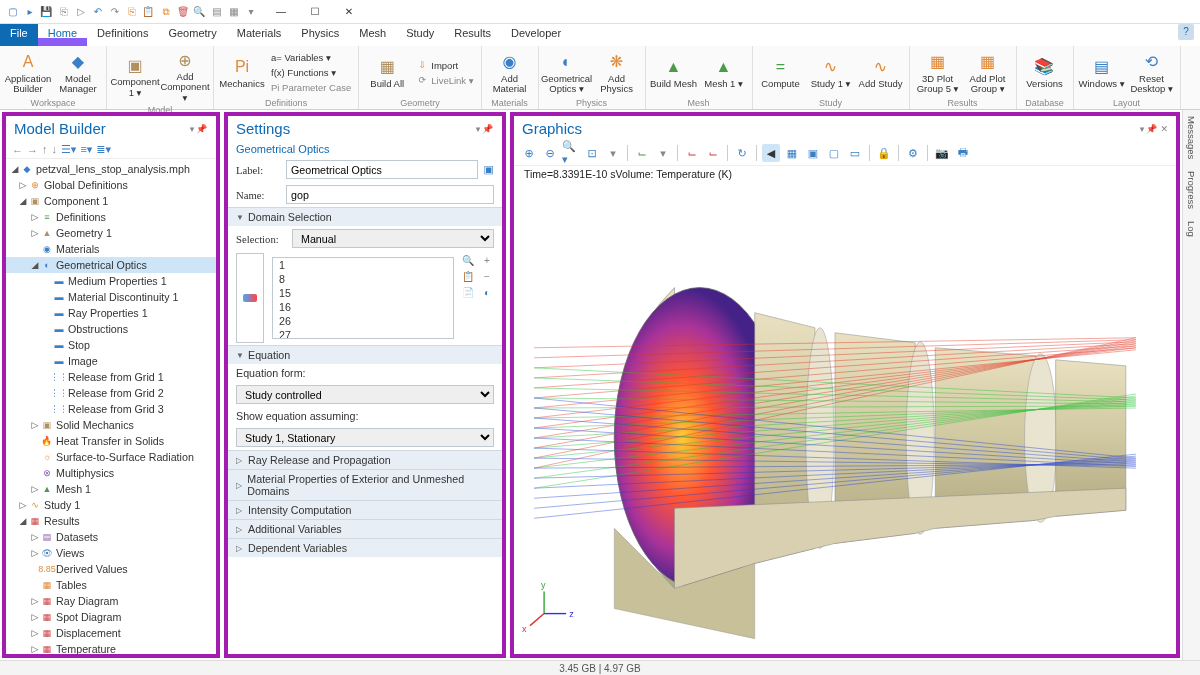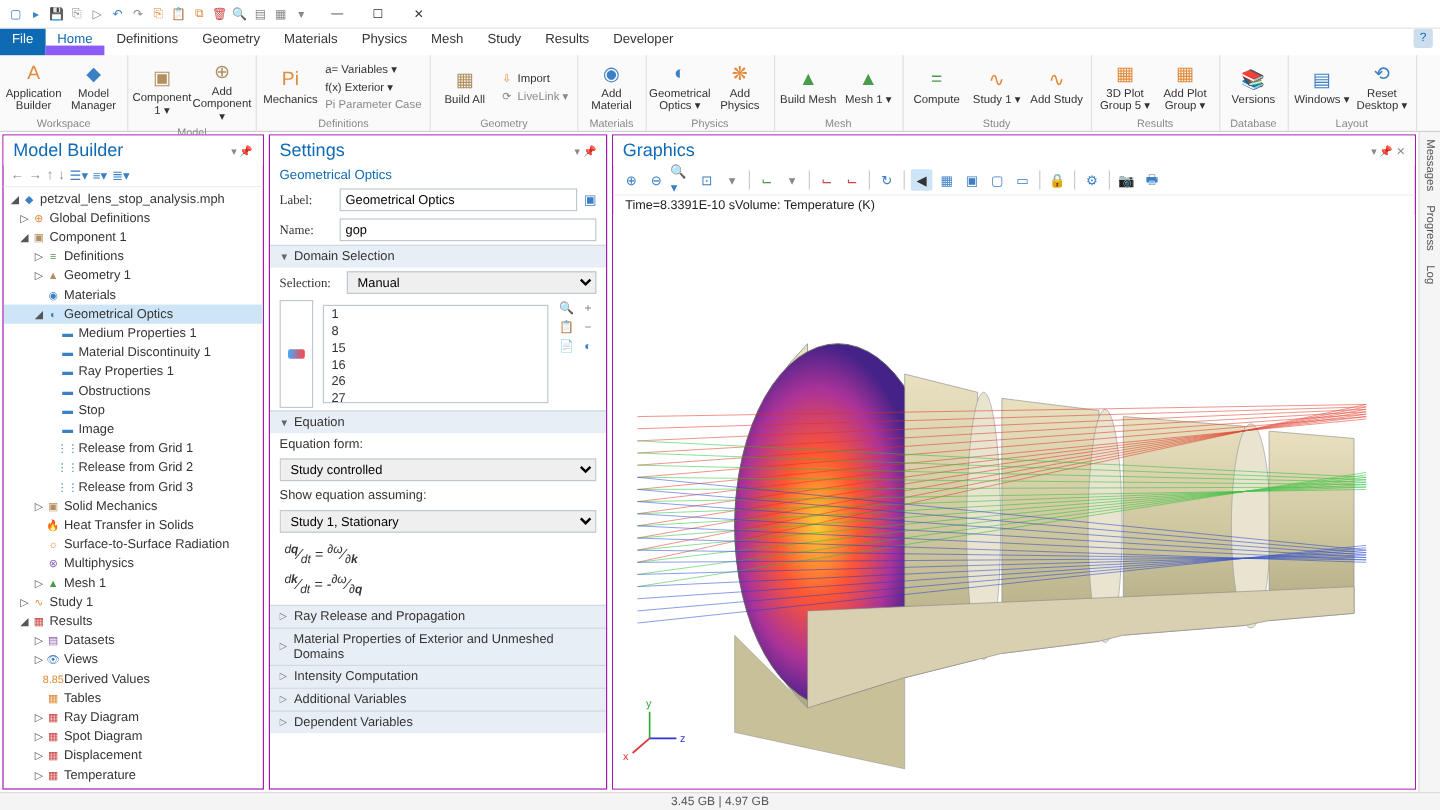--- a/index.html
+++ b/index.html
@@ -27,21 +27,21 @@
 .rgroup .glabel { font-size: 9px; color: #888; text-align: center; padding-bottom: 0; }
 .rbig { display: flex; flex-direction: column; align-items: center; width: 48px; cursor: pointer; padding: 2px 0; }
 .rbig .ric { width: 22px; height: 22px; display: flex; align-items: center; justify-content: center; font-size: 16px; }
 .rbig .lbl { font-size: 9.5px; text-align: center; line-height: 1.1; margin-top: 1px; }
 .rsmall { display: flex; align-items: center; gap: 3px; font-size: 9.5px; padding: 1px 3px; cursor: pointer; height: 15px; }
 .rsmall .sic { width: 12px; height: 12px; display: inline-flex; align-items: center; justify-content: center; font-size: 9px; }
 .rstack { display: flex; flex-direction: column; justify-content: center; }
 
 
 .main { display: flex; height: 550px; }
-.panel { border: 1px solid #a21caf; margin: 2px; background: #fff; display: flex; flex-direction: column; }
+.panel { border: 4px solid #a21caf; margin: 2px; background: #fff; display: flex; flex-direction: column; }
 .panel-hdr { background: #fff; padding: 4px 8px; color: #0f6ab4; font-size: 15px; display: flex; align-items: center; justify-content: space-between; }
 .panel-hdr .pctrl { font-size: 9px; color: #888; display: flex; gap: 4px; }
 .panel-sub { padding: 2px 8px; color: #0f6ab4; font-size: 11px; }
 
 
 .mb { width: 218px; }
 .mb-tb { padding: 2px 6px; display: flex; gap: 4px; border-bottom: 1px solid #eee; }
 .tree { flex: 1; overflow: auto; font-size: 10.7px; padding: 2px 0; }
 .tn { display: flex; align-items: center; padding: 1px 4px; white-space: nowrap; cursor: pointer; }
 .tn.sel { background: #cde5f7; }
@@ -161,21 +161,21 @@
       <div class="items">
     <div class="rbig">
           <span class="ric c-orange">Pi</span>
           <span class="lbl">Mechanics</span>
         </div>
     <div class="rstack">
       <div class="rsmall">
             <span>a= Variables ▾</span>
           </div>
       <div class="rsmall">
-            <span>f(x) Exterior ▾</span>
+            <span>f(x) Functions ▾</span>
           </div>
       <div class="rsmall c-gray">
             <span>Pi Parameter Case</span>
           </div>
     </div>
   </div>
       <div class="glabel">Definitions</div>
     </div>
 
   <div class="rgroup">
@@ -541,24 +541,20 @@
           <span>Equation</span>
         </div>
       <div style="padding:3px 8px">Equation form:</div>
       <div class="frow">
           <select style="flex:1"><option>Study controlled</option></select>
         </div>
       <div style="padding:3px 8px">Show equation assuming:</div>
       <div class="frow">
           <select style="flex:1"><option>Study 1, Stationary</option></select>
         </div>
-      <div class="eqimg">
-        <div><sup>d<b>q</b></sup>⁄<sub>dt</sub> = <sup>∂ω</sup>⁄<sub>∂<b>k</b></sub></div>
-        <div style="margin-top:6px"><sup>d<b>k</b></sup>⁄<sub>dt</sub> = -<sup>∂ω</sup>⁄<sub>∂<b>q</b></sub></div>
-      </div>
       <div class="sect">
           <span class="chev">▷</span>
           <span>Ray Release and Propagation</span>
         </div>
       <div class="sect">
           <span class="chev">▷</span>
           <span>Material Properties of Exterior and Unmeshed Domains</span>
         </div>
       <div class="sect">
           <span class="chev">▷</span>

